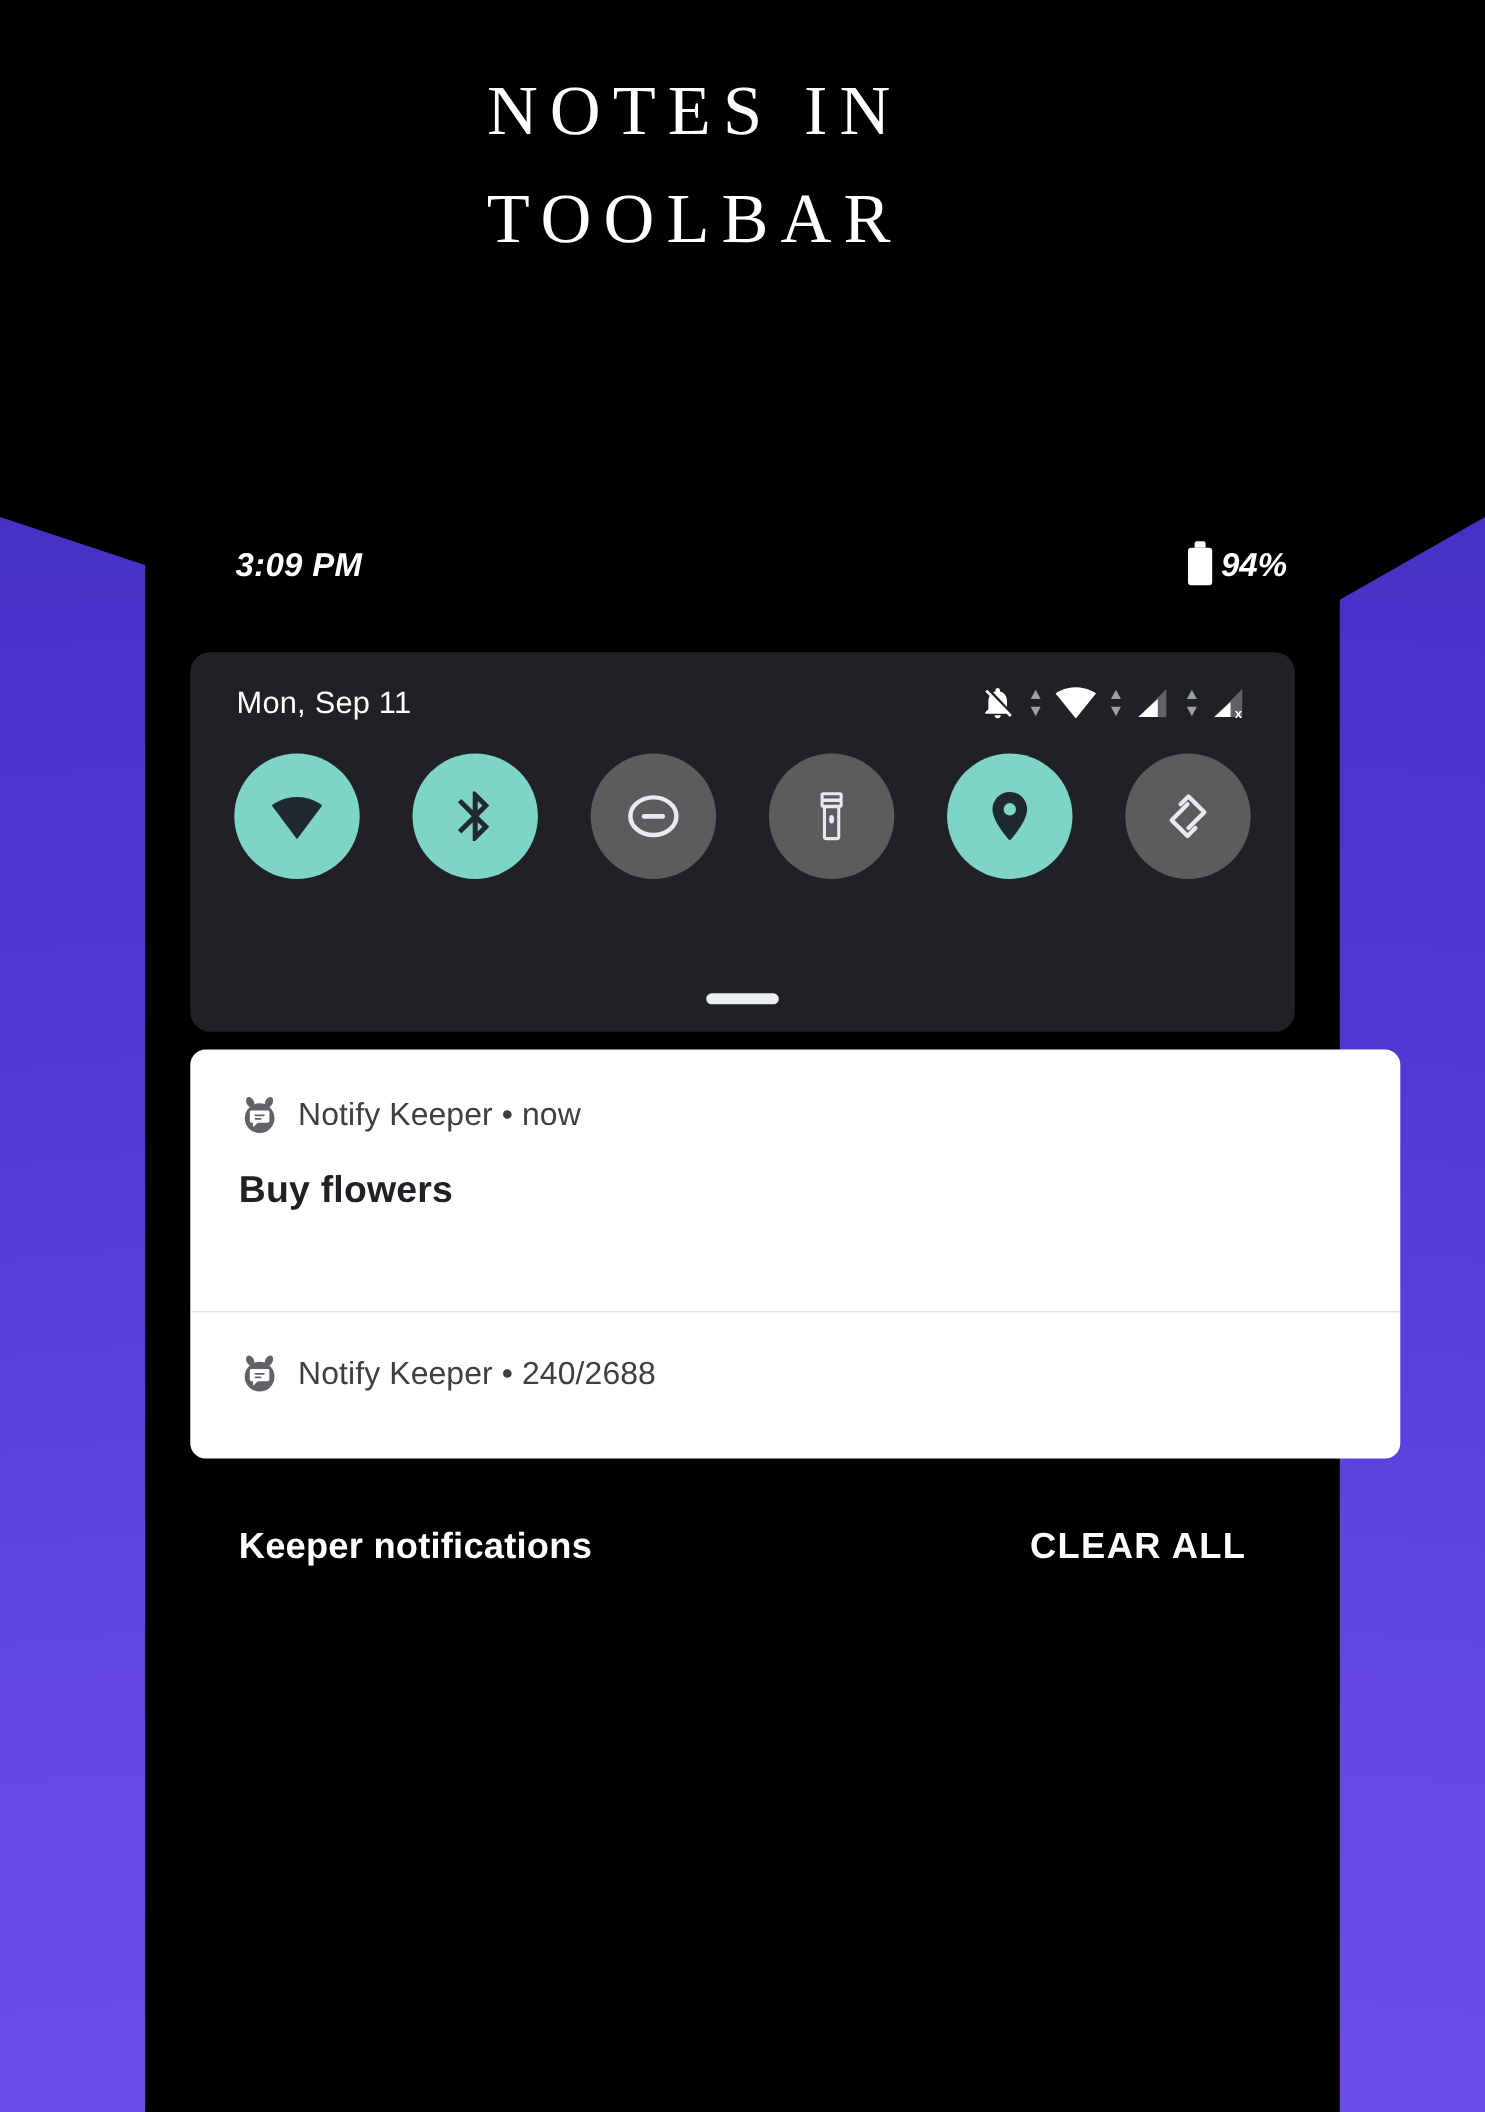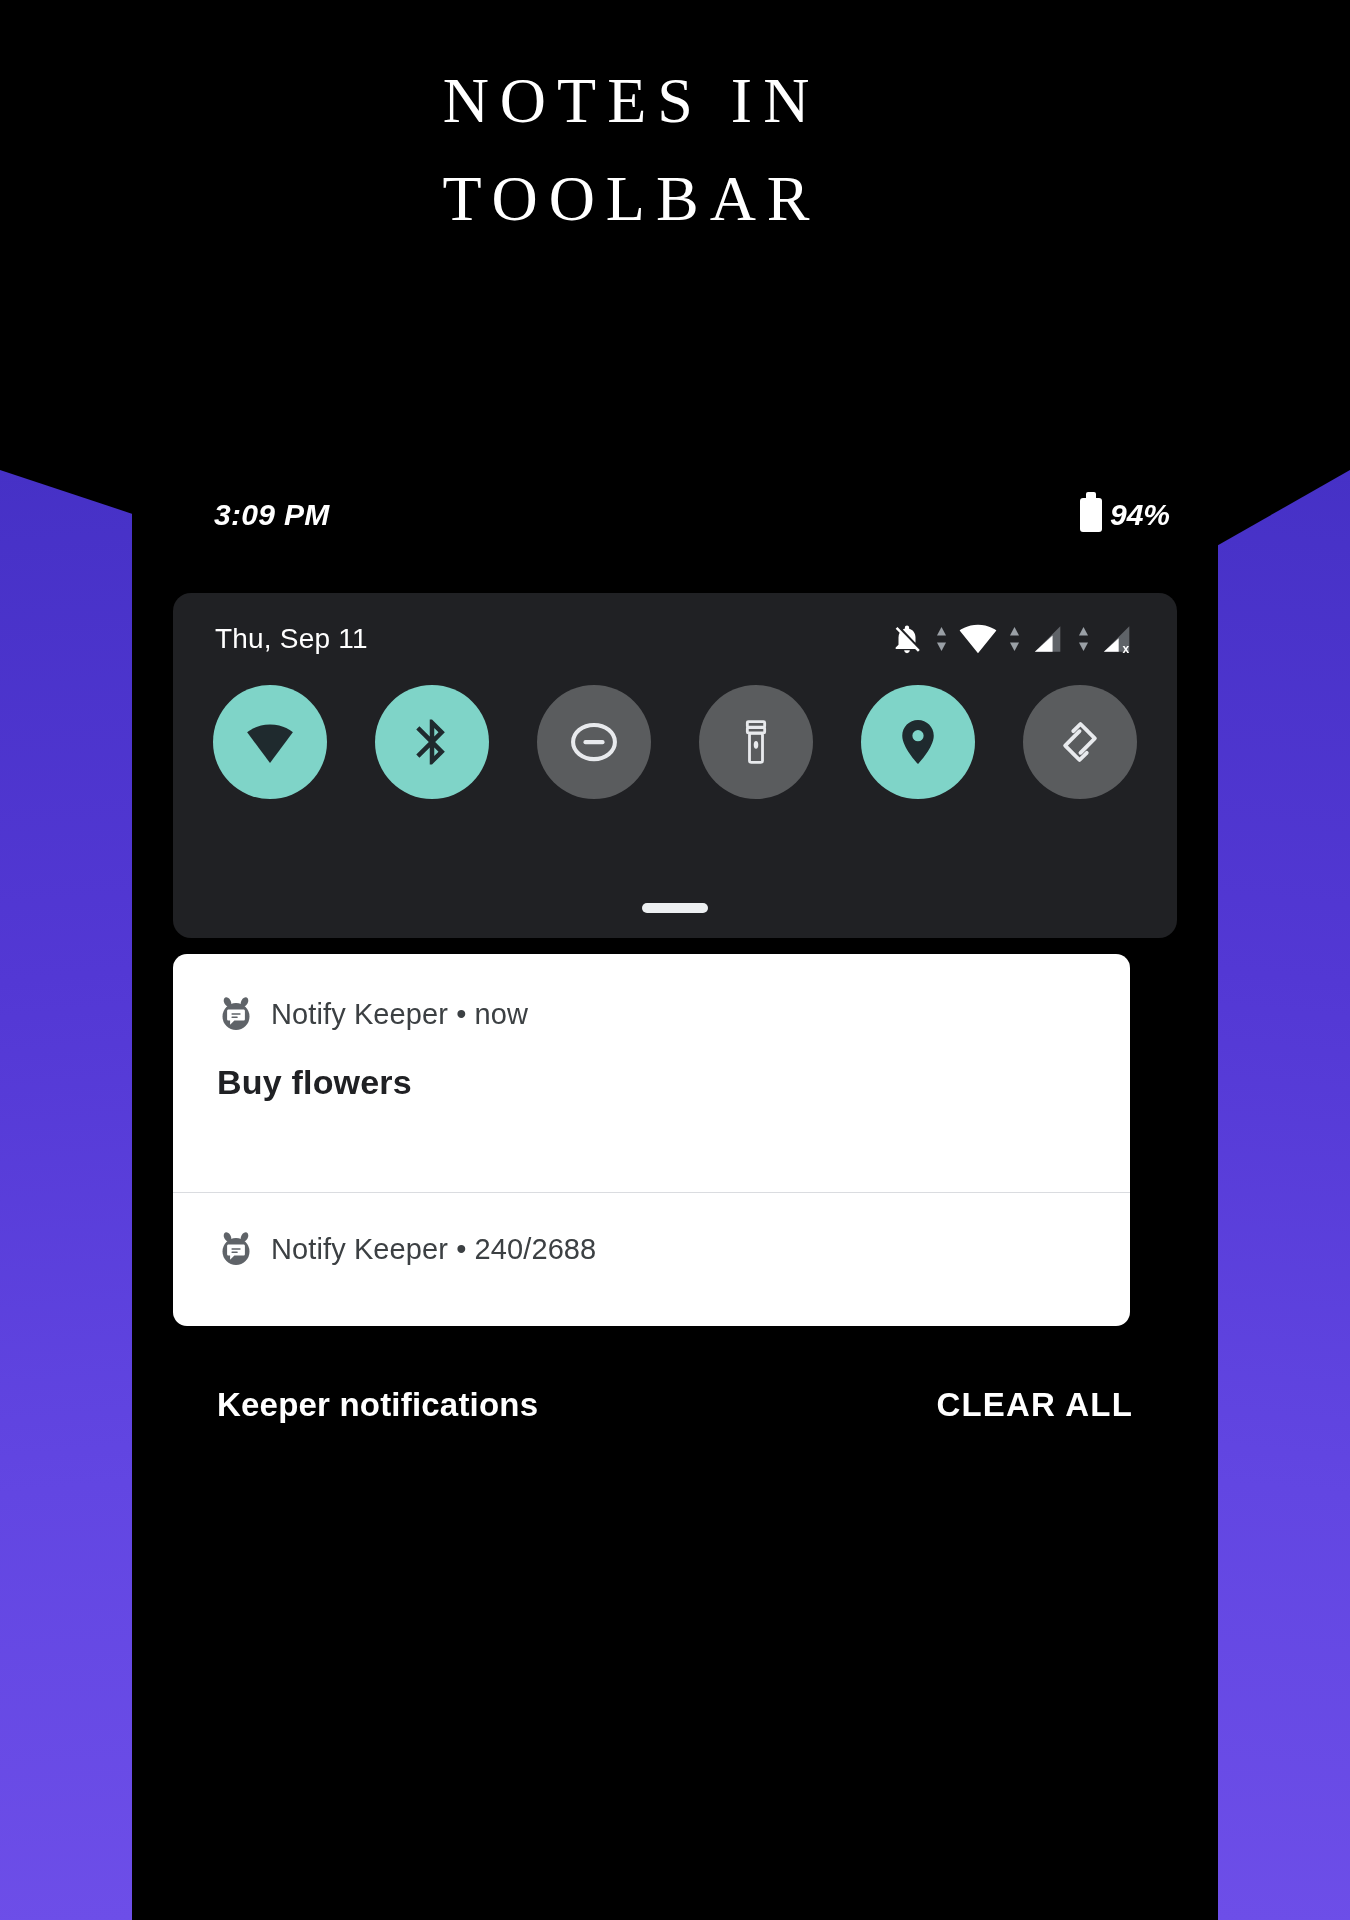--- a/index.html
+++ b/index.html
@@ -80,21 +80,21 @@
   .tile.on{ background:#7fd4c8; }
   .tile.off{ background:#5a5c5e; }
 
   .qs-handle{
     position:absolute; left:50%; transform:translateX(-50%);
     bottom:25px; width:66px; height:10px; border-radius:5px; background:#eceff1;
   }
 
   
   .notif-card{
-    position:absolute; left:41px; top:484px; width:957px; height:372px;
+    position:absolute; left:41px; top:484px; width:1100px; height:372px;
     background:#fff; border-radius:14px; overflow:hidden;
   }
   .notif{ position:relative; width:100%; }
   .notif.first{ height:238px; }
   .notif.second{ height:134px; }
   .divider{ height:1px; background:#dadce0; width:100%; }
   .notif-head{
     display:flex; align-items:center; gap:16px;
     padding:41px 0 0 44px;
   }
@@ -134,21 +134,21 @@
       <div class="sb-clock">3:09 PM</div>
       <div class="sb-right">
         <div class="batt"></div>
         <div class="sb-batt-txt">94%</div>
       </div>
     </div>
 
     <div class="qs">
 
       <div class="qs-head">
-        <div class="qs-date">Thu, Sep 11</div>
+        <div class="qs-date">Mon, Sep 11</div>
 
         <div class="qs-icons">
 
           <svg width="34" height="34" viewBox="0 0 24 24">
             <path fill="#fff" d="M20 18.69L7.84 6.14 5.27 3.49 4 4.76l2.8 2.8v.01c-.52.99-.8 2.16-.8 3.43v5l-2 2v1h13.73l2 2L21 19.72l-1-1.03zM12 22c1.11 0 2-.89 2-2h-4c0 1.11.89 2 2 2zm6-7.32V11c0-3.08-1.64-5.64-4.5-6.32V4c0-.83-.67-1.5-1.5-1.5s-1.5.67-1.5 1.5v.68c-.15.03-.29.08-.42.12-.1.03-.2.07-.3.11h-.01c-.01 0-.01 0-.02.01-.23.09-.46.2-.68.31 0 0-.01 0-.01.01L18 14.68z"></path>
           </svg>
 
           <svg width="17" height="34" viewBox="0 0 10 24">
             <path fill="#9aa0a6" d="M5 3.5L8.2 9.5H1.8z"></path>
             <path fill="#9aa0a6" d="M5 20.5L1.8 14.5h6.4z"></path>

